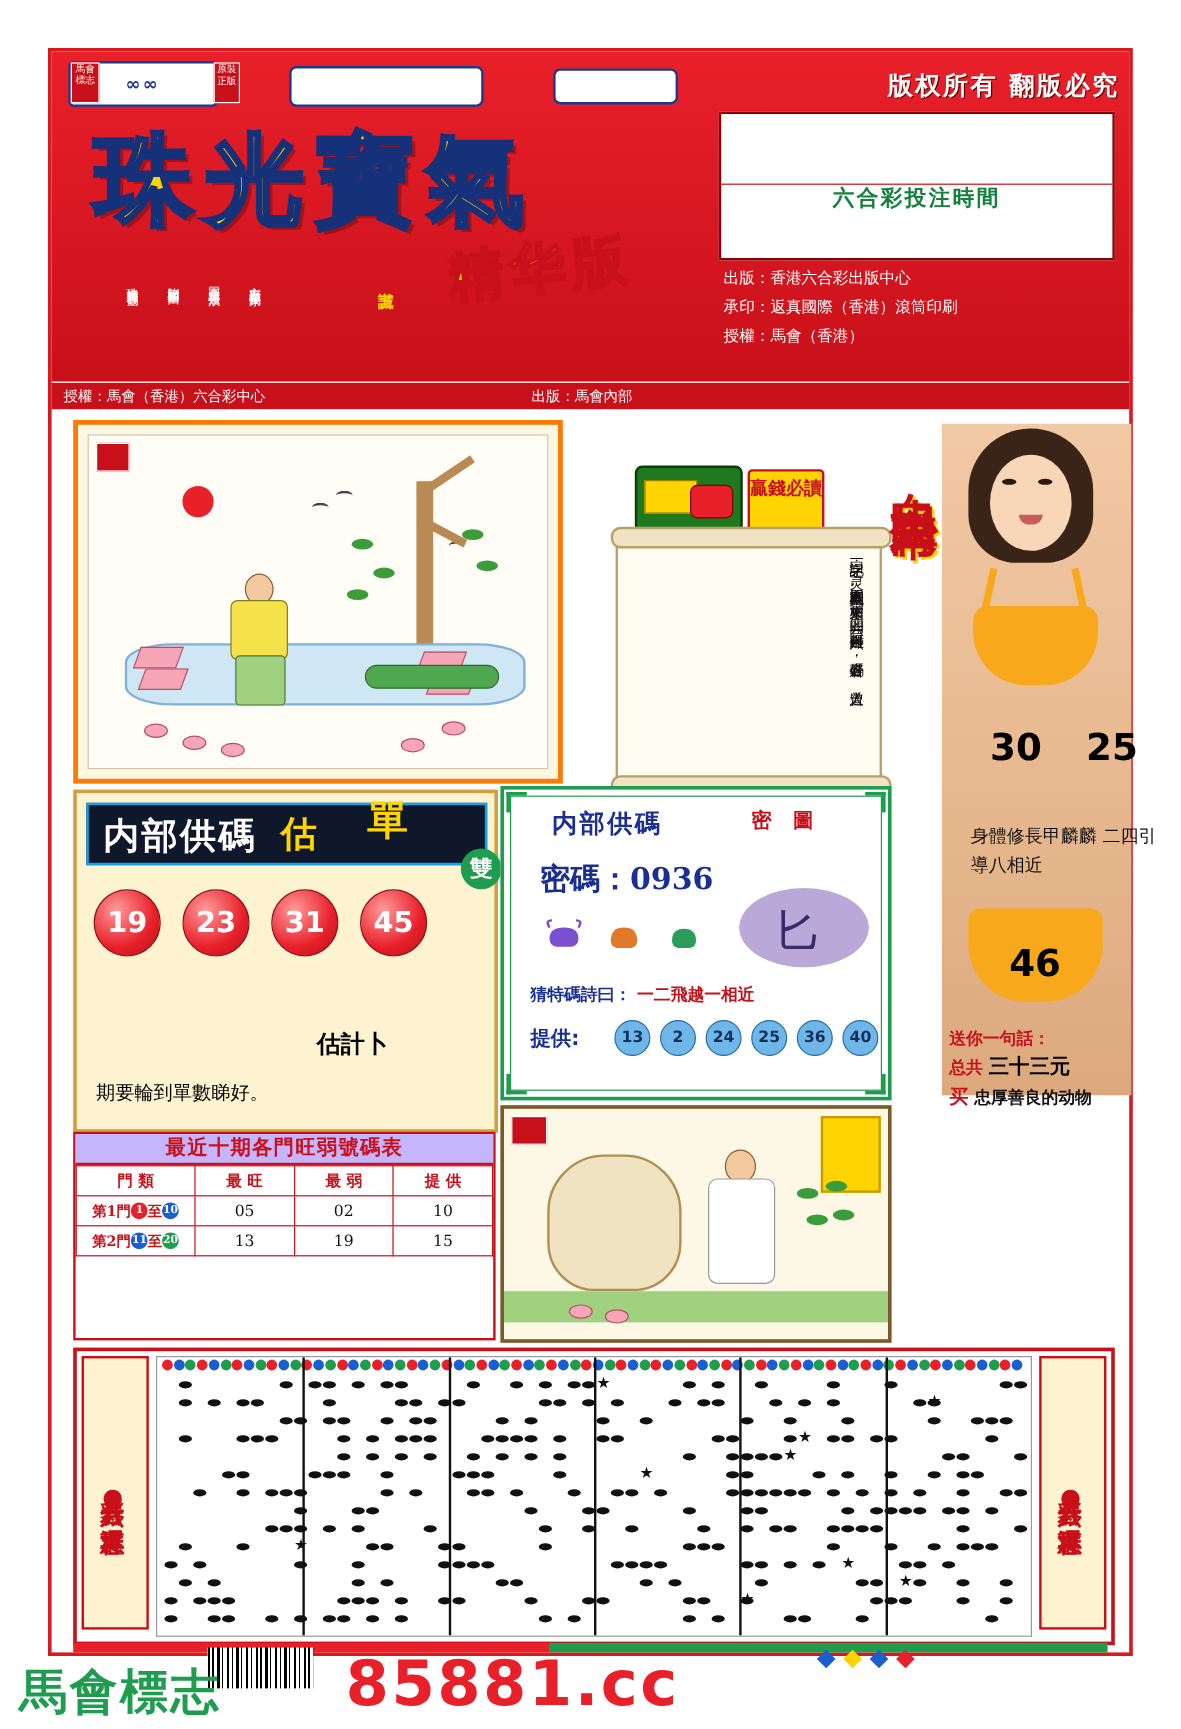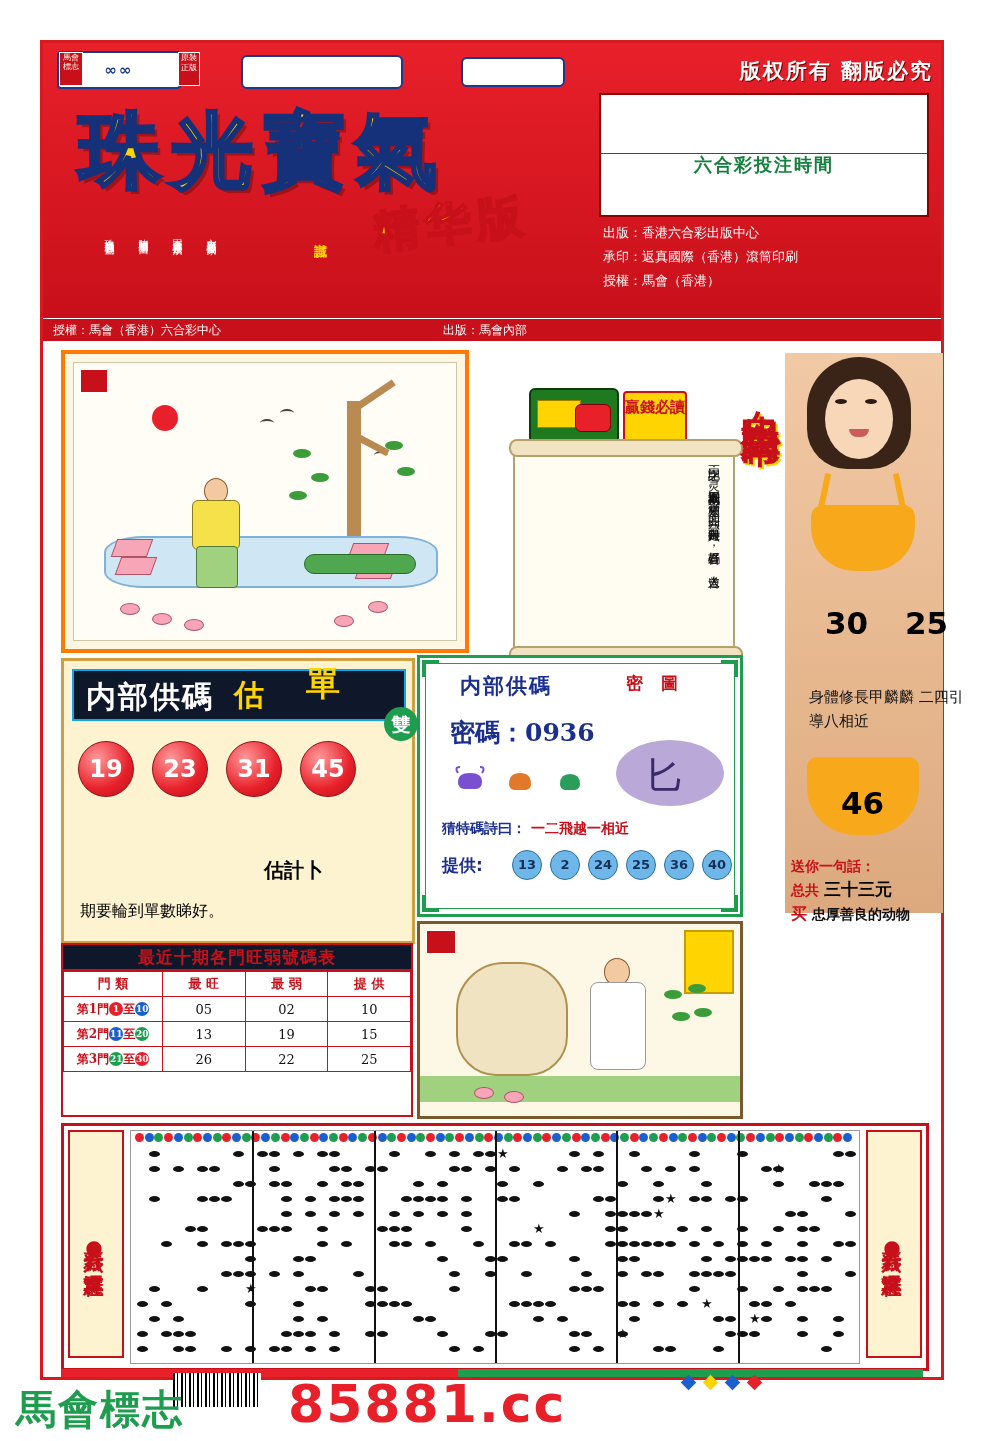--- a/index.html
+++ b/index.html
@@ -282,21 +282,21 @@
     width:28px;height:28px;border-radius:50%;background:#6fb7e8;border:1px solid #2a6f9e;
     color:#12305a;font-size:13px;font-weight:bold;text-align:center;line-height:28px;
   }
 
   
   .tablebox{
     position:absolute;left:18px;top:900px;width:348px;height:170px;
     border:2px solid #c8101a;background:#fff;
   }
   .tbl-title{
-    height:24px;background:#0f172a;border-bottom:2px solid #c8101a;
+    height:24px;background:#c4b5fd;border-bottom:2px solid #c8101a;
     color:#c8101a;font-size:17px;font-weight:bold;text-align:center;line-height:24px;
     font-family:"DejaVu Serif","Liberation Serif",serif;letter-spacing:1px;
   }
   table.t{border-collapse:collapse;width:100%;}
   table.t td,table.t th{
     border:1px solid #c8101a;font-size:13px;text-align:center;height:22px;
     color:#111;font-family:"DejaVu Serif","Liberation Serif",serif;
   }
   table.t th{color:#c8101a;font-weight:bold;background:#fff;}
   table.t td.lbl{color:#c8101a;font-weight:bold;font-size:12px;}
@@ -580,28 +580,20 @@
         <td>02</td>
         <td>10</td>
       </tr>
       <tr>
         <td class="lbl">
           <span>第2門</span><span class="dotnum d-blue">11</span>至<span class="dotnum d-green">20</span>
         </td>
         <td>13</td>
         <td>19</td>
         <td>15</td>
-      </tr>
-      <tr>
-        <td class="lbl">
-          <span>第3門</span><span class="dotnum d-green">21</span>至<span class="dotnum d-red">30</span>
-        </td>
-        <td>26</td>
-        <td>22</td>
-        <td>25</td>
       </tr>
     </tbody>
       </table>
   </div>
 
   <div class="illus2">
     <div class="i2-badge"></div>
     <div class="i2-yellow"></div>
     <div class="i2-sack"></div>
     <div class="i2-grass"></div>

